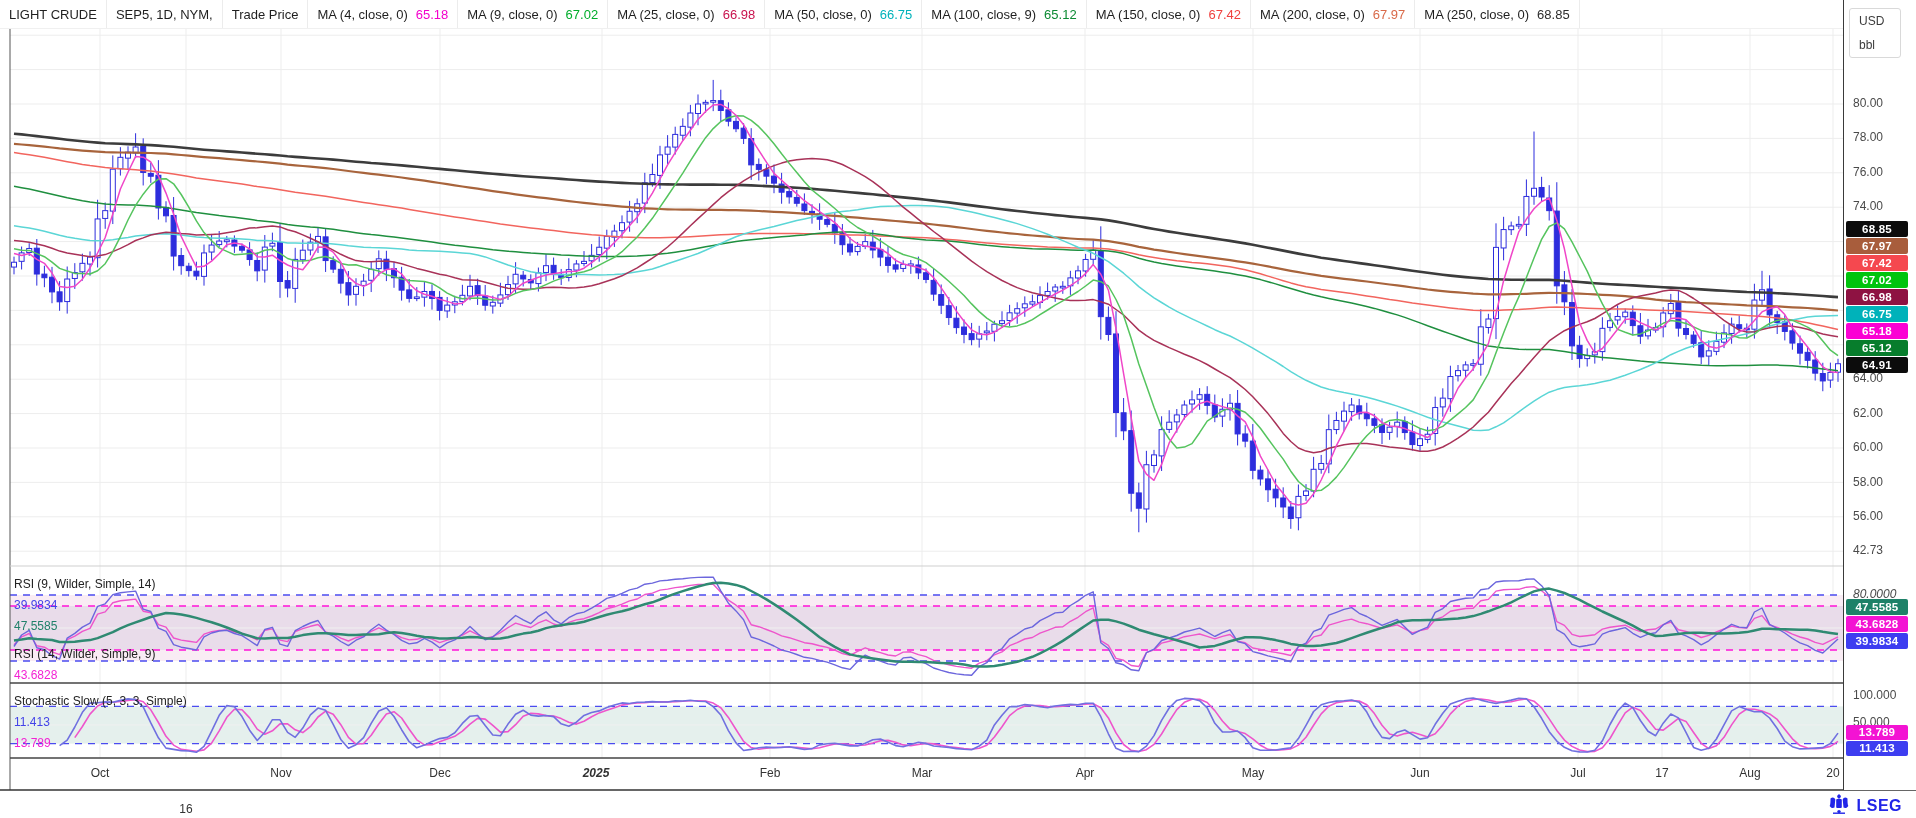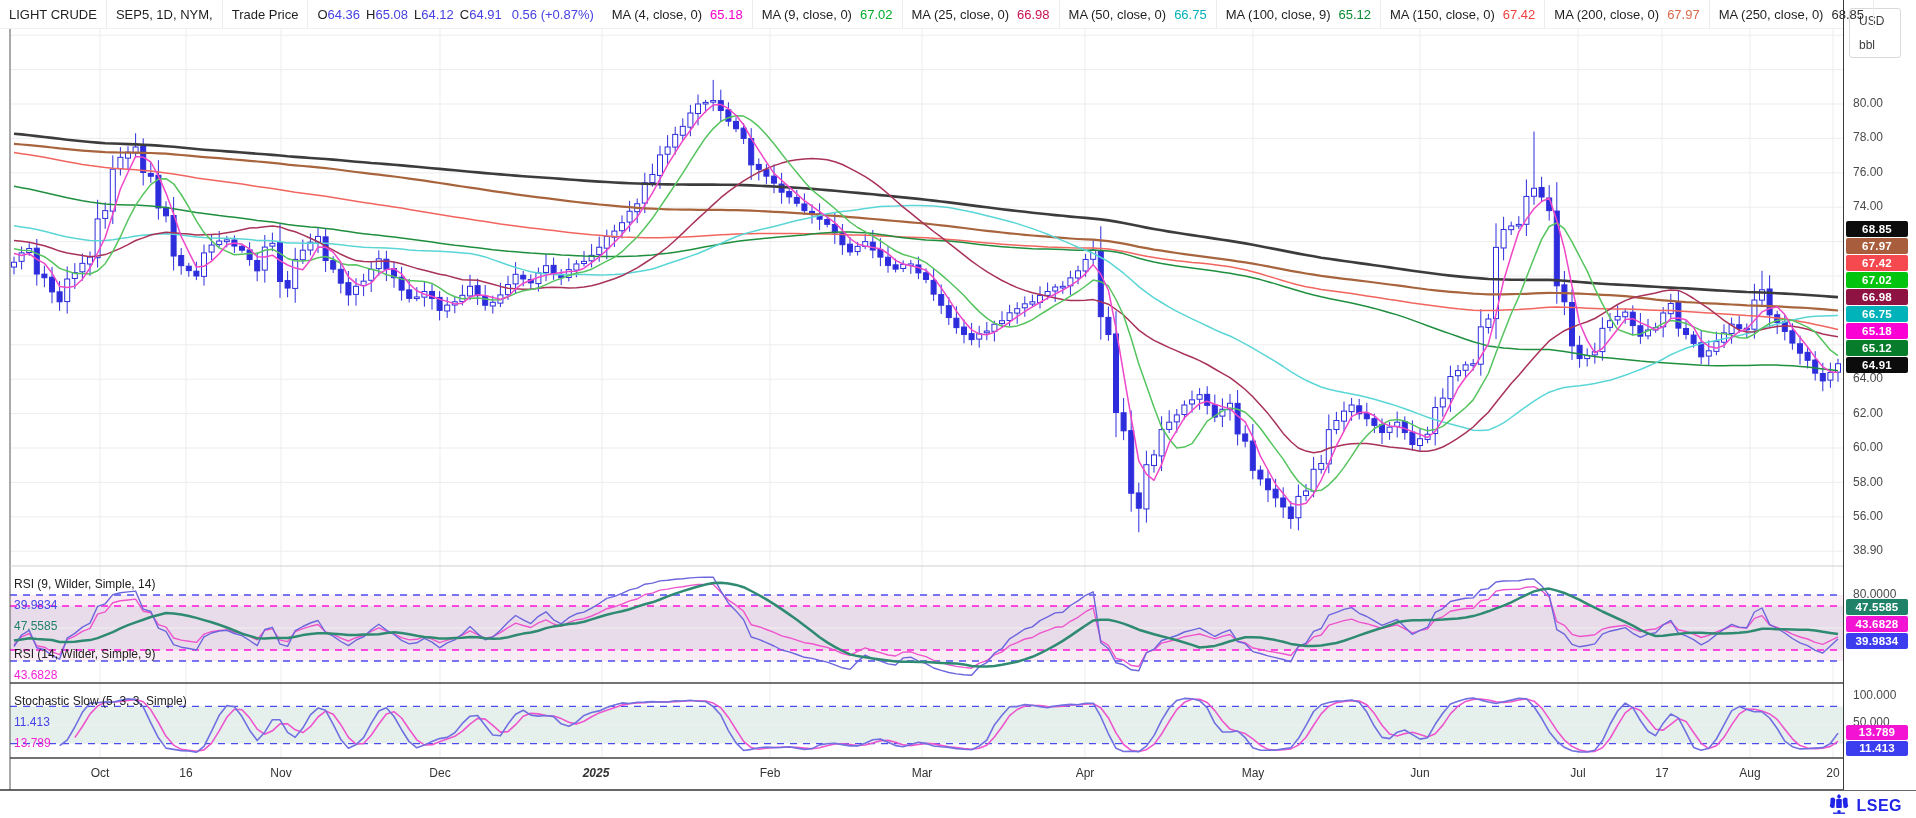--- a/index.html
+++ b/index.html
@@ -598,27 +598,20 @@
   <div class="hdr">
     <div class="hseg">
       <span>LIGHT CRUDE</span>
     </div>
     <div class="hseg">
       <span>SEP5, 1D, NYM,</span>
     </div>
     <div class="hseg">
       <span>Trade Price</span>
     </div>
-    <div class="hseg noline" id="ohlc-seg">
-        <span><span style="color:#1f1f1f">O</span><span style="color:#4741e0">64.36</span></span>
-        <span><span style="color:#1f1f1f">H</span><span style="color:#4741e0">65.08</span></span>
-        <span><span style="color:#1f1f1f">L</span><span style="color:#4741e0">64.12</span></span>
-        <span><span style="color:#1f1f1f">C</span><span style="color:#4741e0">64.91</span></span>
-        <span style="color: rgb(71, 65, 224); margin-left: 4px;">0.56 (+0.87%)</span>
-      </div>
     <div id="ma-segs" style="display:flex;height:100%;">
         <div class="hseg">
           <span style="color:#1f1f1f">MA (4, close, 0)</span>
           <span class="hv" style="color:#f400cc">65.18</span>
         </div>
         <div class="hseg">
           <span style="color:#1f1f1f">MA (9, close, 0)</span>
           <span class="hv" style="color:#00ad2b">67.02</span>
         </div>
         <div class="hseg">
@@ -655,31 +648,31 @@
     </div>
   <div class="rtick" style="top: 96px;">80.00</div>
       <div class="rtick" style="top: 130px;">78.00</div>
       <div class="rtick" style="top: 165px;">76.00</div>
       <div class="rtick" style="top: 199px;">74.00</div>
       <div class="rtick" style="top: 371px;">64.00</div>
       <div class="rtick" style="top: 406px;">62.00</div>
       <div class="rtick" style="top: 440px;">60.00</div>
       <div class="rtick" style="top: 475px;">58.00</div>
       <div class="rtick" style="top: 509px;">56.00</div>
-      <div class="rtick" style="top: 543px;">38.90</div>
+      <div class="rtick" style="top: 543px;">42.73</div>
       <div class="rbadge" style="top: 221px; background: rgb(12, 12, 12);">68.85</div>
       <div class="rbadge" style="top: 238px; background: rgb(168, 93, 60);">67.97</div>
       <div class="rbadge" style="top: 255px; background: rgb(245, 72, 79);">67.42</div>
       <div class="rbadge" style="top: 272px; background: rgb(0, 196, 14);">67.02</div>
       <div class="rbadge" style="top: 289px; background: rgb(142, 18, 66);">66.98</div>
       <div class="rbadge" style="top: 306px; background: rgb(0, 178, 186);">66.75</div>
       <div class="rbadge" style="top: 323px; background: rgb(251, 0, 212);">65.18</div>
       <div class="rbadge" style="top: 340px; background: rgb(7, 125, 44);">65.12</div>
       <div class="rbadge" style="top: 357px; background: rgb(12, 12, 12);">64.91</div>
-      <div class="rtick" style="top: 587px;">80.0000</div>
+      <div class="rtick" style="top: 587px; font-style: italic;">80.0000</div>
       <div class="rbadge" style="top: 599px; background: rgb(30, 129, 104);">47.5585</div>
       <div class="rbadge" style="top: 616px; background: rgb(243, 19, 211);">43.6828</div>
       <div class="rbadge" style="top: 633px; background: rgb(61, 61, 240);">39.9834</div>
       <div class="rtick" style="top: 688px;">100.000</div>
       <div class="rtick" style="top: 715px;">50.000</div>
       <div class="rbadge" style="top: 725px; background: rgb(243, 19, 211); height: 15px; line-height: 15px;">13.789</div>
       <div class="rbadge" style="top: 741px; background: rgb(61, 61, 240); height: 15px; line-height: 15px;">11.413</div>
     </div>
 
   <div class="indlbl" style="left:14px;top:577px;">
@@ -692,21 +685,21 @@
   </div>
 
   <div class="indlbl" style="left:14px;top:694px;">
     <span>Stochastic Slow (5, 3, 3, Simple)</span>
     <span id="st-v1" style="color: rgb(67, 67, 232);">11.413</span>
     <span id="st-v2" style="color: rgb(243, 34, 212);">13.789</span>
   </div>
 
   <div id="taxis">
       <div class="tlabel" style="left: 100px;">Oct</div>
-      <div class="tlabel" style="left: 186px;">16</div>
+      <div class="tlabel" style="left: 186px; margin-top: 36px;">16</div>
       <div class="tlabel" style="left: 281px;">Nov</div>
       <div class="tlabel" style="left: 440px;">Dec</div>
       <div class="tlabel bold" style="left: 596px; font-style: italic;">2025</div>
       <div class="tlabel" style="left: 770px;">Feb</div>
       <div class="tlabel" style="left: 922px;">Mar</div>
       <div class="tlabel" style="left: 1085px;">Apr</div>
       <div class="tlabel" style="left: 1253px;">May</div>
       <div class="tlabel" style="left: 1420px;">Jun</div>
       <div class="tlabel" style="left: 1578px;">Jul</div>
       <div class="tlabel" style="left: 1662px;">17</div>

